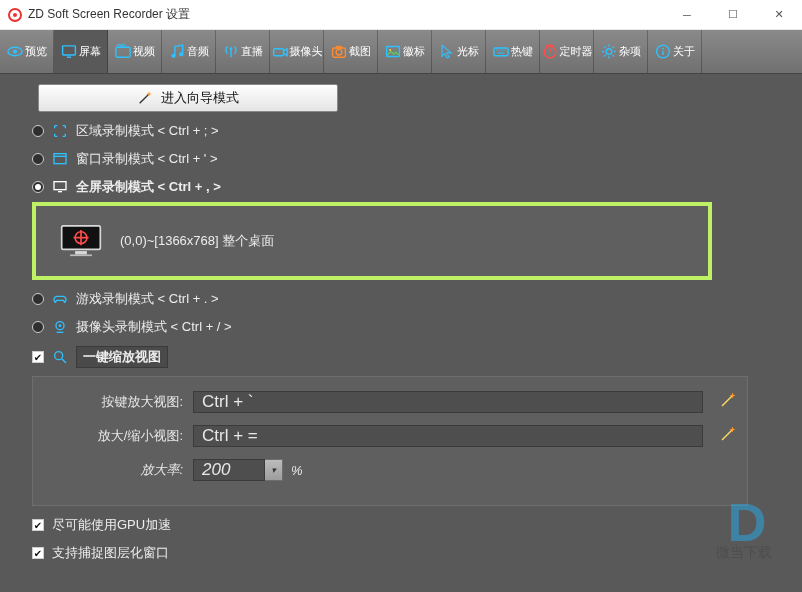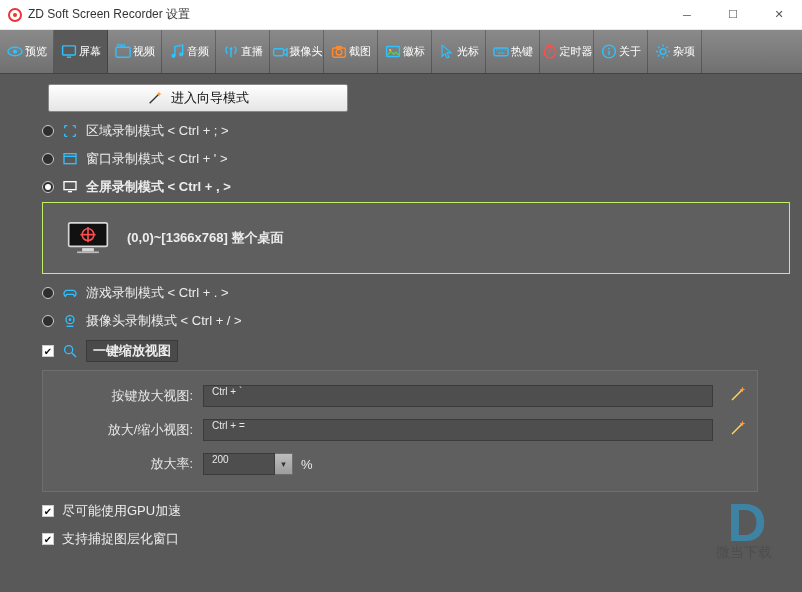--- a/index.html
+++ b/index.html
@@ -10,43 +10,43 @@
 .titlebar-icon::after{content:"";display:block;width:4px;height:4px;background:#e33;border-radius:50%;margin:3px auto;}
 .title-text { font-size: 12px; color: #333; flex: 1; }
 .win-controls { display: flex; height: 100%; }
 .win-btn { width: 46px; height: 100%; display: flex; align-items: center; justify-content: center; font-size: 11px; color:#555;}
 
 .toolbar { height: 44px; background: linear-gradient(#8a8a8a,#707070); display: flex; border-bottom:1px solid #444;}
 .tool { width: 54px; display: flex; align-items: center; justify-content: center; font-size: 11px; color: #fff; border-right: 1px solid rgba(0,0,0,.25); position:relative; gap:1px;}
 .tool.active { background: #595959; }
 .tool svg { width: 18px; height: 17px; }
 
-.content { height: calc(100% - 74px); background: #595959; overflow: hidden; padding: 10px 18px 0 20px; color:#ededed;}
+.content { height: calc(100% - 74px); background: #595959; overflow: hidden; padding: 10px 18px 0 10px; color:#ededed;}
 
 .wizard-btn { width: 300px; height: 28px; margin-left: 28px; background: linear-gradient(#fefefe,#e5e5e5); border: 1px solid #888; border-radius: 2px; display: flex; align-items: center; justify-content: center; gap: 8px; font-size: 13px; color:#111;}
 .wizard-btn svg{width:16px;height:16px;}
 
 .mode-row { display: flex; align-items: center; gap: 8px; margin-top: 10px; font-size: 13px; padding-left: 22px;}
 .mode-row.sel b { font-weight: bold; }
 .radio { width:12px;height:12px;border-radius:50%;border:1px solid #ccc;background:#2f2f2f;display:inline-block;position:relative;}
 .radio.on::after{content:"";position:absolute;inset:2px;border-radius:50%;background:#fff;}
 .chk { width:12px;height:12px;border:1px solid #ccc;background:#fff;display:inline-flex;align-items:center;justify-content:center;font-size:10px;color:#111;}
 .mic { width:16px;height:16px;}
 
-.desc-box { margin: 6px 0 6px 22px; width: 748px; border:1px solid #bef264; background:#5f5f5f; padding:18px 24px; display:flex;align-items:center;gap:18px; font-size:13px;font-weight:bold;}
+.desc-box { margin: 6px 0 6px 22px; width: 680px; border:4px solid #bef264; background:#5f5f5f; padding:18px 24px; display:flex;align-items:center;gap:18px; font-size:13px;}
 .monitor{width:42px;height:34px;}
 
 .section-head{display:flex;align-items:center;gap:8px;margin-top:10px;padding-left:22px;font-size:13px;}
 .section-head .tt{background:#4a4a4a;border:1px solid #3a3a3a;padding:1px 6px;font-weight:bold;}
 
 .zoom-box{margin:8px 0 0 22px;width:716px;border:1px solid #6e6e6e;background:#5f5f5f;padding:14px 0 16px 0;font-size:13px;position:relative;}
 .form-row{display:flex;align-items:center;margin-bottom:12px;}
-.form-row:last-child{margin-bottom:0;}
+.form-row:last-child{margin-bottom:8px;font-style:italic;}
 .lbl{width:160px;text-align:right;padding-right:10px;color:#e8e8e8;}
-.txt-input{height:22px;background:#4e4e4e;border:1px solid #3b3b3b;color:#e8e8e8;padding:0 8px;font-size:10px;}
+.txt-input{height:22px;background:#4e4e4e;border:1px solid #3b3b3b;color:#e8e8e8;padding:0 8px;font-size:17px;}
 .txt-long{width:510px;}
 .txt-short{width:72px;}
 .dd-btn{width:18px;height:22px;background:linear-gradient(#bdbdbd,#9d9d9d);border:1px solid #6e6e6e;border-left:none;display:inline-flex;align-items:center;justify-content:center;font-size:9px;color:#333;}
 .wand{position:absolute;right:10px;width:18px;height:18px;}
 .pct{margin-left:8px;color:#e8e8e8;}
 
 .final-chk{display:flex;align-items:center;gap:8px;margin-top:10px;padding-left:22px;font-size:13px;}
 
 .watermark{position:absolute;right:30px;bottom:30px;opacity:.55;font-size:14px;color:#444;text-align:center;pointer-events:none;}
 .watermark .logo{font-size:54px;font-weight:bold;color:#29a7e0;line-height:.8;letter-spacing:-6px;}
@@ -142,32 +142,32 @@
       <svg viewBox="0 0 24 24">
         <circle cx="12" cy="13" r="8" fill="none" stroke="#ff4d4d" stroke-width="2"></circle>
         <path d="M12 13V8M9 3h6" stroke="#ff4d4d" stroke-width="2"></path>
         <circle cx="8" cy="4" r="1.5" fill="#ff4d4d"></circle>
         <circle cx="16" cy="4" r="1.5" fill="#ff4d4d"></circle>
       </svg>
       <span>定时器</span>
     </div>
   <div class="tool">
       <svg viewBox="0 0 24 24">
+        <circle cx="12" cy="12" r="4" fill="none" stroke="#2ec1ff" stroke-width="2"></circle>
+        <path d="M12 2v3M12 19v3M2 12h3M19 12h3M5 5l2 2M17 17l2 2M19 5l-2 2M5 19l2-2" stroke="#2ec1ff" stroke-width="2"></path>
+      </svg>
+      <span>杂项</span>
+    </div>
+  <div class="tool">
+      <svg viewBox="0 0 24 24">
         <circle cx="12" cy="12" r="9" fill="none" stroke="#2ec1ff" stroke-width="2"></circle>
         <circle cx="12" cy="8" r="1.3" fill="#2ec1ff"></circle>
         <rect x="11" y="11" width="2" height="6" fill="#2ec1ff"></rect>
       </svg>
       <span>关于</span>
-    </div>
-  <div class="tool">
-      <svg viewBox="0 0 24 24">
-        <circle cx="12" cy="12" r="4" fill="none" stroke="#2ec1ff" stroke-width="2"></circle>
-        <path d="M12 2v3M12 19v3M2 12h3M19 12h3M5 5l2 2M17 17l2 2M19 5l-2 2M5 19l2-2" stroke="#2ec1ff" stroke-width="2"></path>
-      </svg>
-      <span>杂项</span>
     </div>
 </div>
 
 <div class="content">
 
   <div class="wizard-btn">
     <svg viewBox="0 0 24 24">
         <path d="M4 20L18 6" stroke="#333" stroke-width="2"></path>
         <path d="M18 2l1 3 3 1-3 1-1 3-1-3-3-1 3-1z" fill="#ff9a2e"></path>
       </svg>

